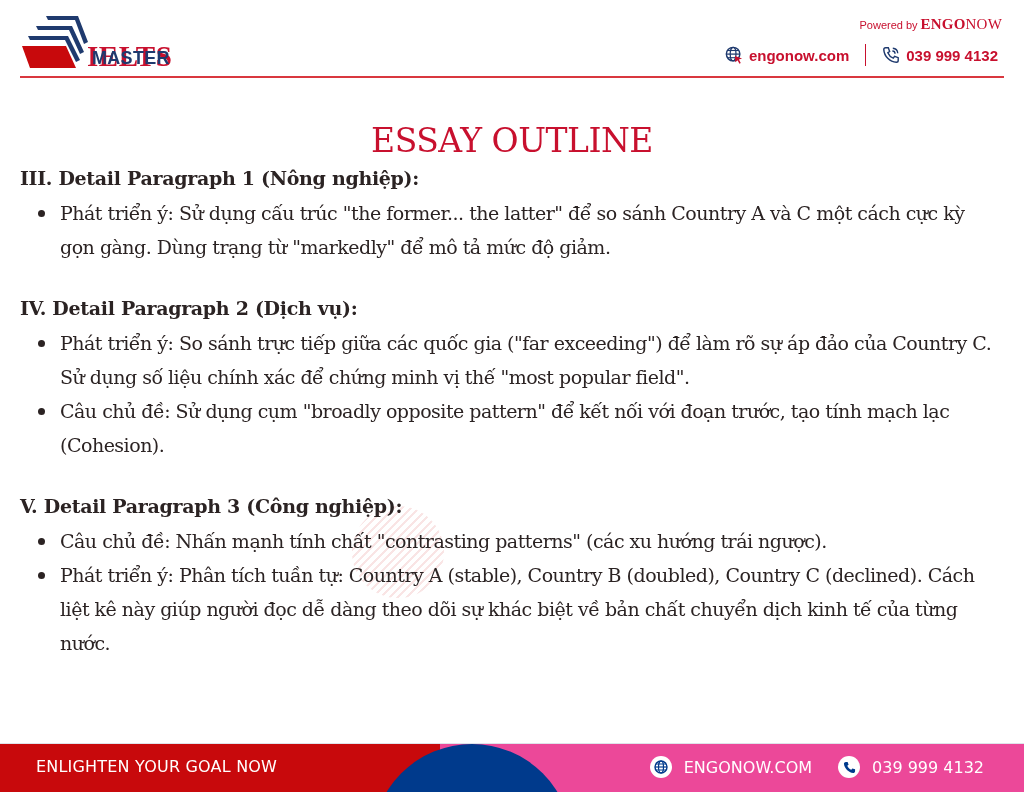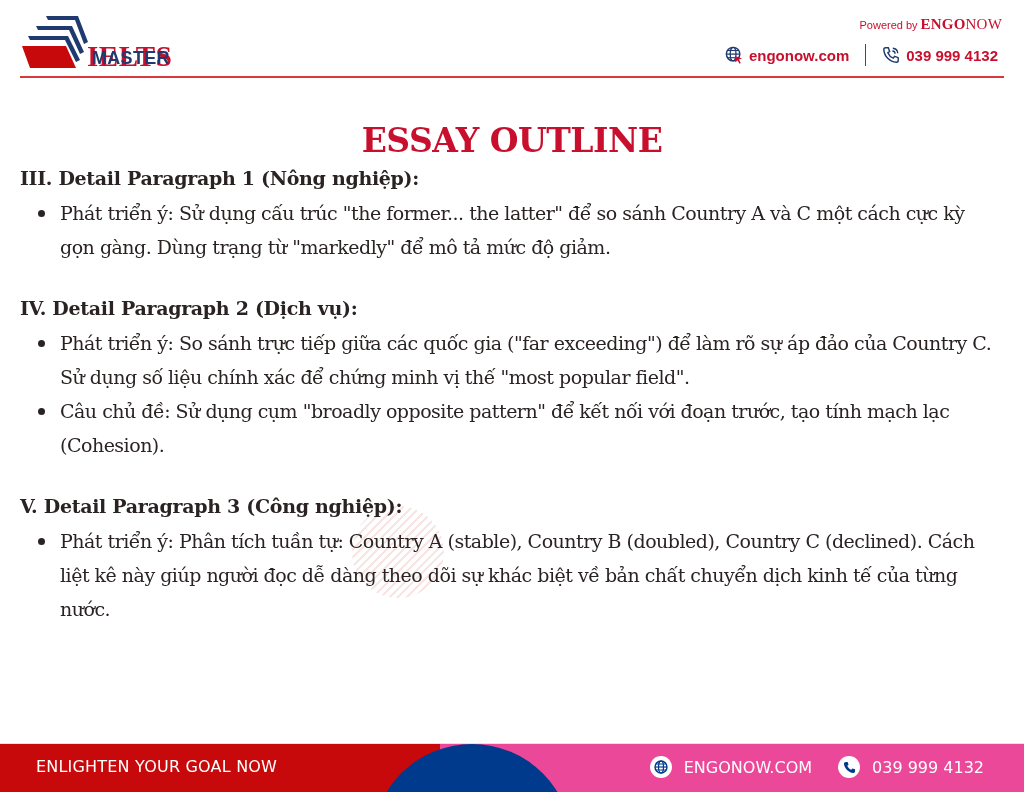--- a/index.html
+++ b/index.html
@@ -10,21 +10,21 @@
   .logo-ielts{position:absolute;left:65px;top:2px;font-family:Liberation Serif, serif;font-weight:bold;font-size:29px;color:#c8102e;letter-spacing:0.5px;line-height:30px;margin-top:25px;}
   .logo-master{position:absolute;left:70px;top:34px;font-family:"Liberation Sans",sans-serif;font-weight:bold;font-size:18px;color:#1f3a6e;line-height:20px;letter-spacing:0.3px;}
   .powered{position:absolute;right:22px;top:16px;font-family:"Liberation Sans",sans-serif;font-size:11px;color:#c8102e;display:flex;align-items:baseline;gap:3px;}
   .powered .brand{font-family:"Liberation Serif",serif;font-weight:bold;font-size:15px;color:#c8102e;letter-spacing:0.2px;}
   .powered .brand .now{font-weight:normal;}
   .contact{position:absolute;right:26px;top:44px;display:flex;align-items:center;font-family:"Liberation Sans",sans-serif;font-weight:bold;font-size:15px;color:#c8102e;}
   .contact .item{display:flex;align-items:center;gap:6px;}
   .contact .sep{width:1px;height:22px;background:#c8102e;margin:0 16px;}
   .icon-svg{display:inline-block;width:18px;height:18px;}
   .header-rule{position:absolute;left:20px;top:76px;width:984px;height:2px;background:#d9383f;}
-  .title{position:absolute;left:0;top:119px;width:1024px;text-align:center;font-family:"DejaVu Serif",serif;font-weight:bold;font-size:33px;color:#c8102e;letter-spacing:-0.5px;line-height:44px;}
+  .title{position:absolute;left:0;top:119px;width:1024px;text-align:center;font-family:"DejaVu Serif",serif;font-weight:normal;font-size:33px;color:#c8102e;letter-spacing:-0.5px;line-height:44px;}
   .content{position:absolute;left:20px;top:164px;width:980px;}
   .section{margin:0;}
   .section-heading{font-family:"DejaVu Serif",serif;font-weight:bold;font-size:19px;line-height:28px;color:#2b2323;margin:0 0 4px 0;letter-spacing:-0.3px;}
   .bullets{list-style:none;margin:0;padding:0;}
   .bullets li{position:relative;padding-left:40px;font-size:19px;line-height:34px;color:#2b2323;letter-spacing:-0.5px;}
   .bullets li .dot{position:absolute;left:18px;top:14px;width:7px;height:7px;border-radius:50%;background:#2b2323;}
   .gap{height:30px;}
   .watermark{position:absolute;left:352px;top:506px;width:92px;height:92px;border-radius:50%;
     background:repeating-linear-gradient(135deg,rgba(232,150,150,0.25) 0 2px,rgba(255,255,255,0) 2px 6px);}
   .footer{position:absolute;left:0;top:743px;width:1024px;height:49px;background:#ec4899;overflow:hidden;border-top:1px solid #dfe3ea;}
@@ -97,20 +97,21 @@
     <div class="section-heading">IV. Detail Paragraph 2 (Dịch vụ):</div>
     <ul class="bullets">
       <li><span class="dot"></span><span>Phát triển ý: So sánh trực tiếp giữa các quốc gia ("far exceeding") để làm rõ sự áp đảo của Country C. Sử dụng số liệu chính xác để chứng minh vị thế "most popular field".</span></li>
       <li><span class="dot"></span><span>Câu chủ đề: Sử dụng cụm "broadly opposite pattern" để kết nối với đoạn trước, tạo tính mạch lạc (Cohesion).</span></li>
     </ul>
   </div>
   <div class="gap"></div>
   <div class="section">
     <div class="section-heading">V. Detail Paragraph 3 (Công nghiệp):</div>
     <ul class="bullets">
+      <li><span class="dot"></span><span>Câu chủ đề: Nhấn mạnh tính chất "contrasting patterns" (các xu hướng trái ngược).</span></li>
       <li><span class="dot"></span><span>Phát triển ý: Phân tích tuần tự: Country A (stable), Country B (doubled), Country C (declined). Cách liệt kê này giúp người đọc dễ dàng theo dõi sự khác biệt về bản chất chuyển dịch kinh tế của từng nước.</span></li>
     </ul>
   </div>
 </div>
 
 <div class="footer">
   <div class="footer-red"></div>
   <div class="footer-curve"></div>
   <div class="footer-slogan">ENLIGHTEN YOUR GOAL NOW</div>
   <div class="footer-contact">

